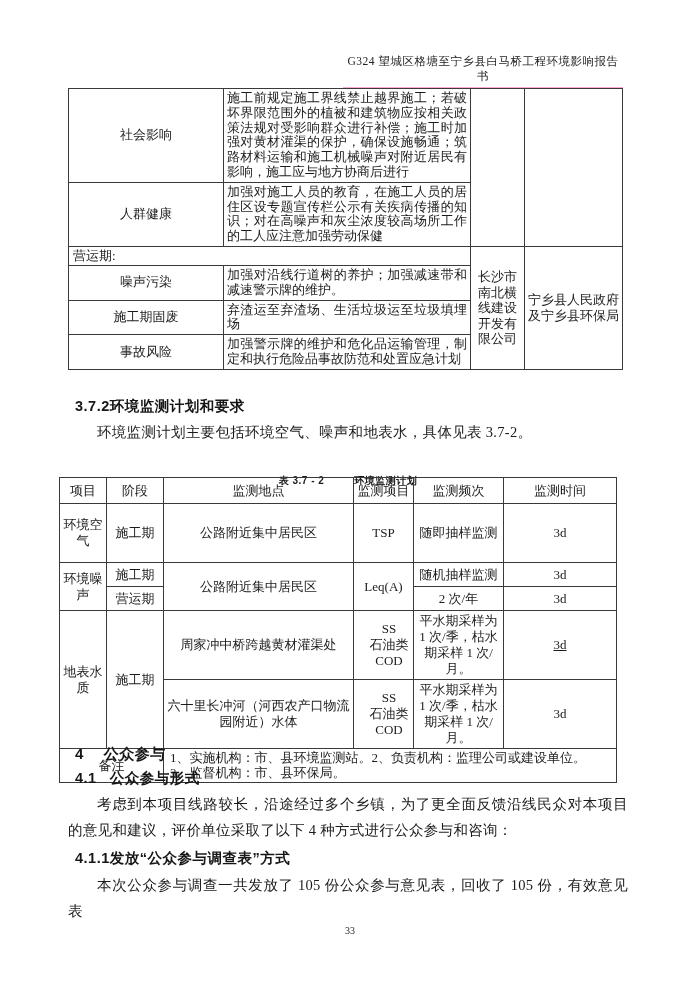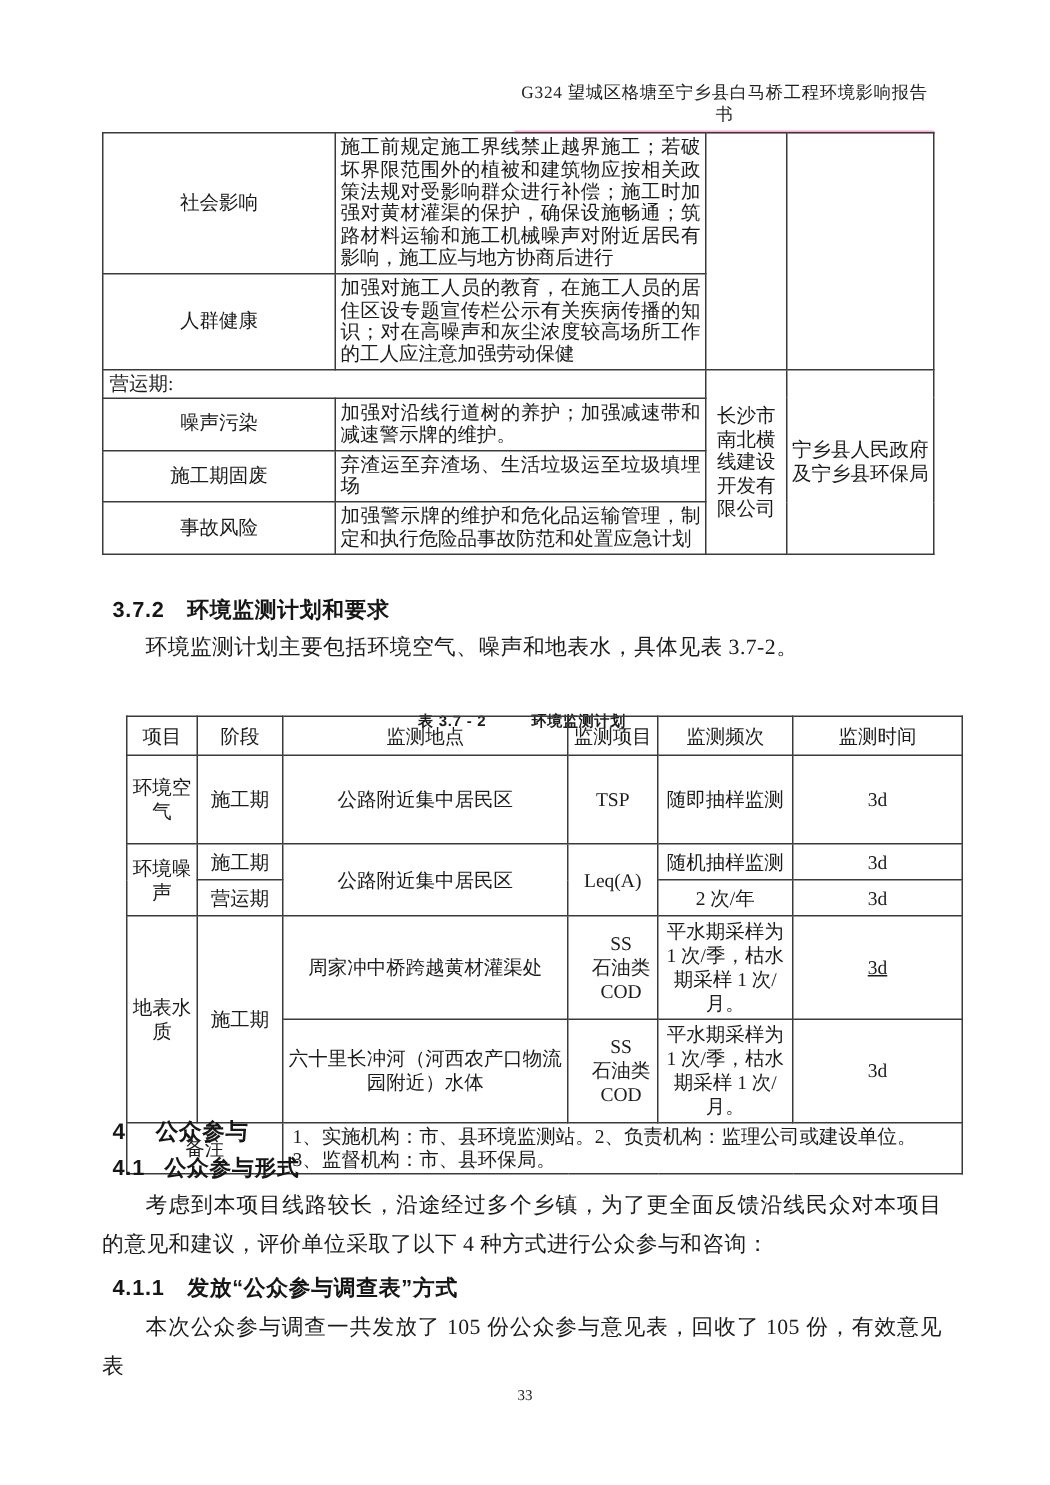--- a/index.html
+++ b/index.html
@@ -25,21 +25,21 @@
   .jst{text-align:justify; text-justify:inter-ideograph;}
   .pre{white-space:pre-line;padding-left:14px;}
   .u{text-decoration:underline;}
   
   .t1{position:absolute; top:88px; left:68px; width:554px;}
   .t1 td{line-height:14.8px;}
   .t1 .lbl{text-align:center;}
   .t1 .phase{text-align:left; height:16px; padding:1px 4px;}
   .t1 .side{text-align:center; padding:1px 1px; line-height:15.5px;margin-top:20px;}
   
-  .h-num{margin-right:15px;}
+  .h-num{margin-right:0;}
   .heading{
     position:absolute; left:75px; font-family:"Liberation Sans","DejaVu Sans",sans-serif;
     font-weight:bold; font-size:14.5px; color:#161616; letter-spacing:.5px;
   }
   .h372{top:397px;}
   .h4{top:745px; font-size:15px;}
   .h4 .h-num{margin-right:20px;}
   .h41{top:769px;}
   .h41 .h-num{margin-right:13px;}
   .h411{top:849px;}
@@ -51,21 +51,21 @@
   .p372{top:419px;}
   .p41{top:791px;}
   .p411{top:872px;}
   .caption{
     position:absolute; top:474px; left:68px; width:560px; text-align:center;
     font-family:"Liberation Sans","DejaVu Sans",sans-serif; font-weight:bold;
     font-size:10px; letter-spacing:.5px;
   }
   .caption .cap-gap{display:inline-block; width:30px;}
   
-  .t2{position:absolute; top:477px; left:84px; width:557px;}
+  .t2{position:absolute; top:477px; left:59px; width:557px;}
   .t2 td,.t2 th{text-align:center; line-height:16px;}
   .t2 .rowhdr th{height:21px;}
   .t2 .r-air td{height:54px;}
   .t2 .r-n td{height:19px;}
   .t2 .r-w1 td{height:48px;}
   .t2 .r-w2 td{height:42px;}
   .t2 .remark-content{text-align:left; line-height:14.5px; padding:2px 6px;}
   
   .pagenum{
     position:absolute; top:925px; left:0; width:700px; text-align:center;

